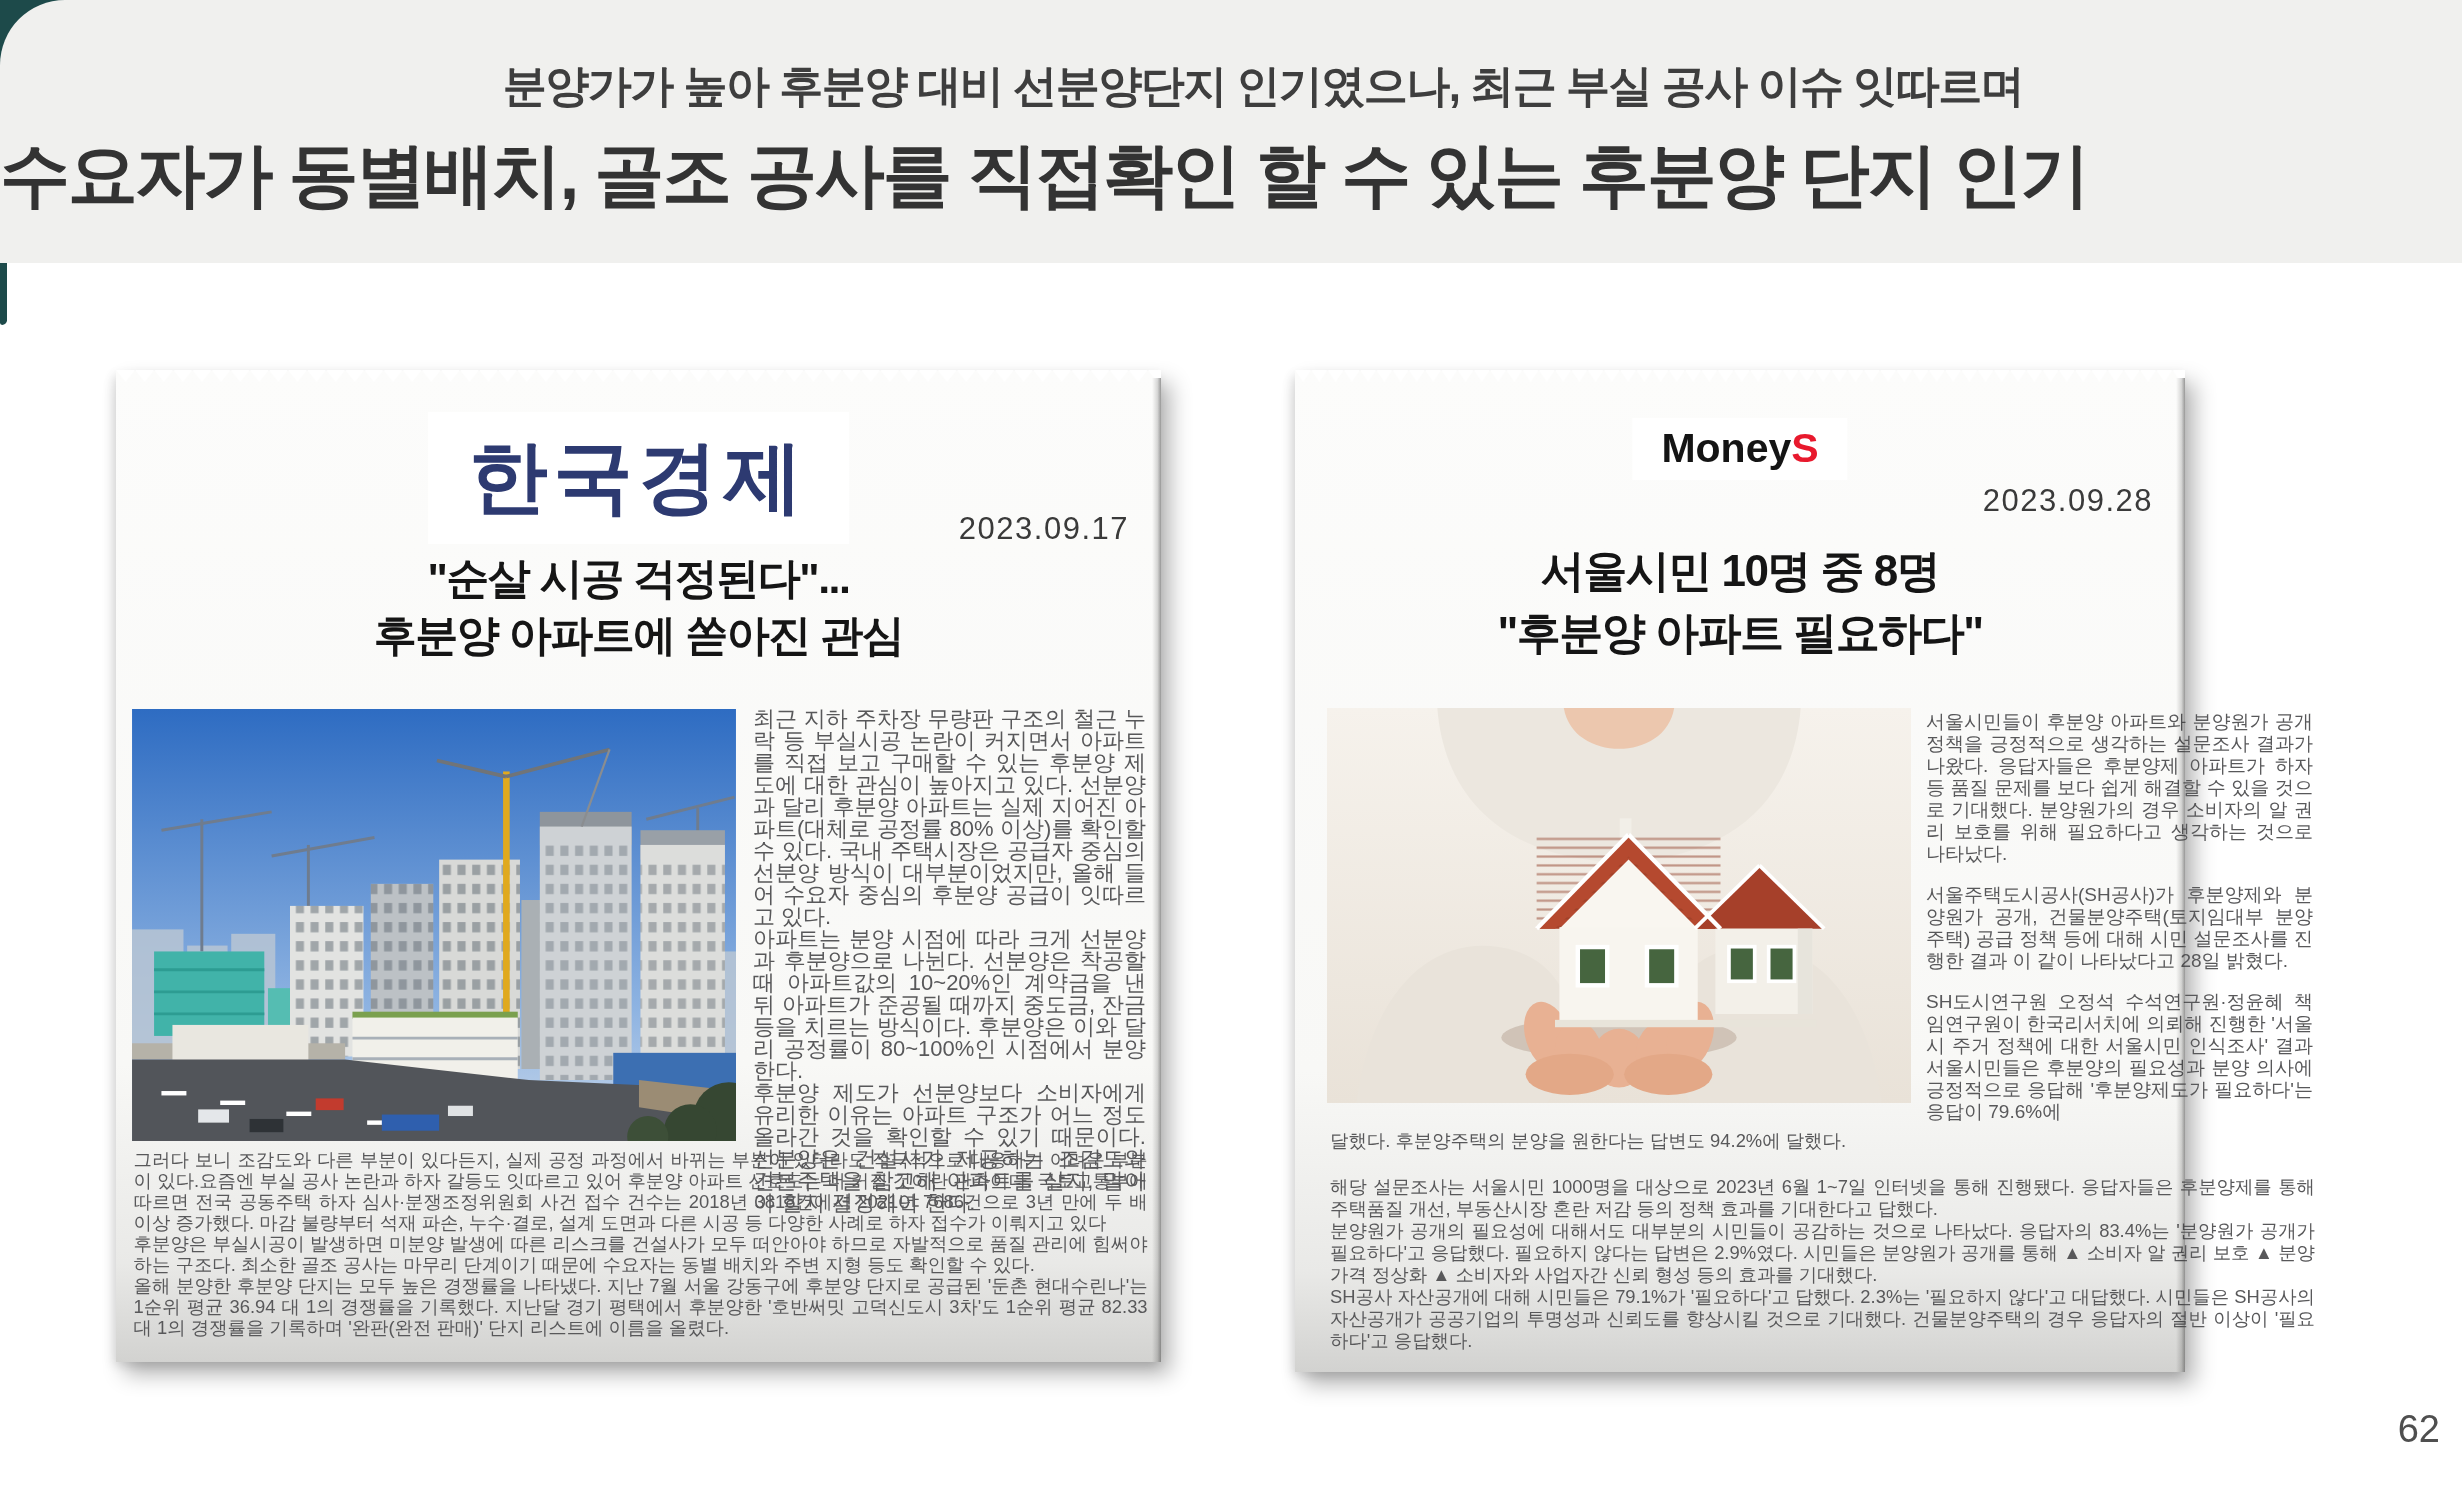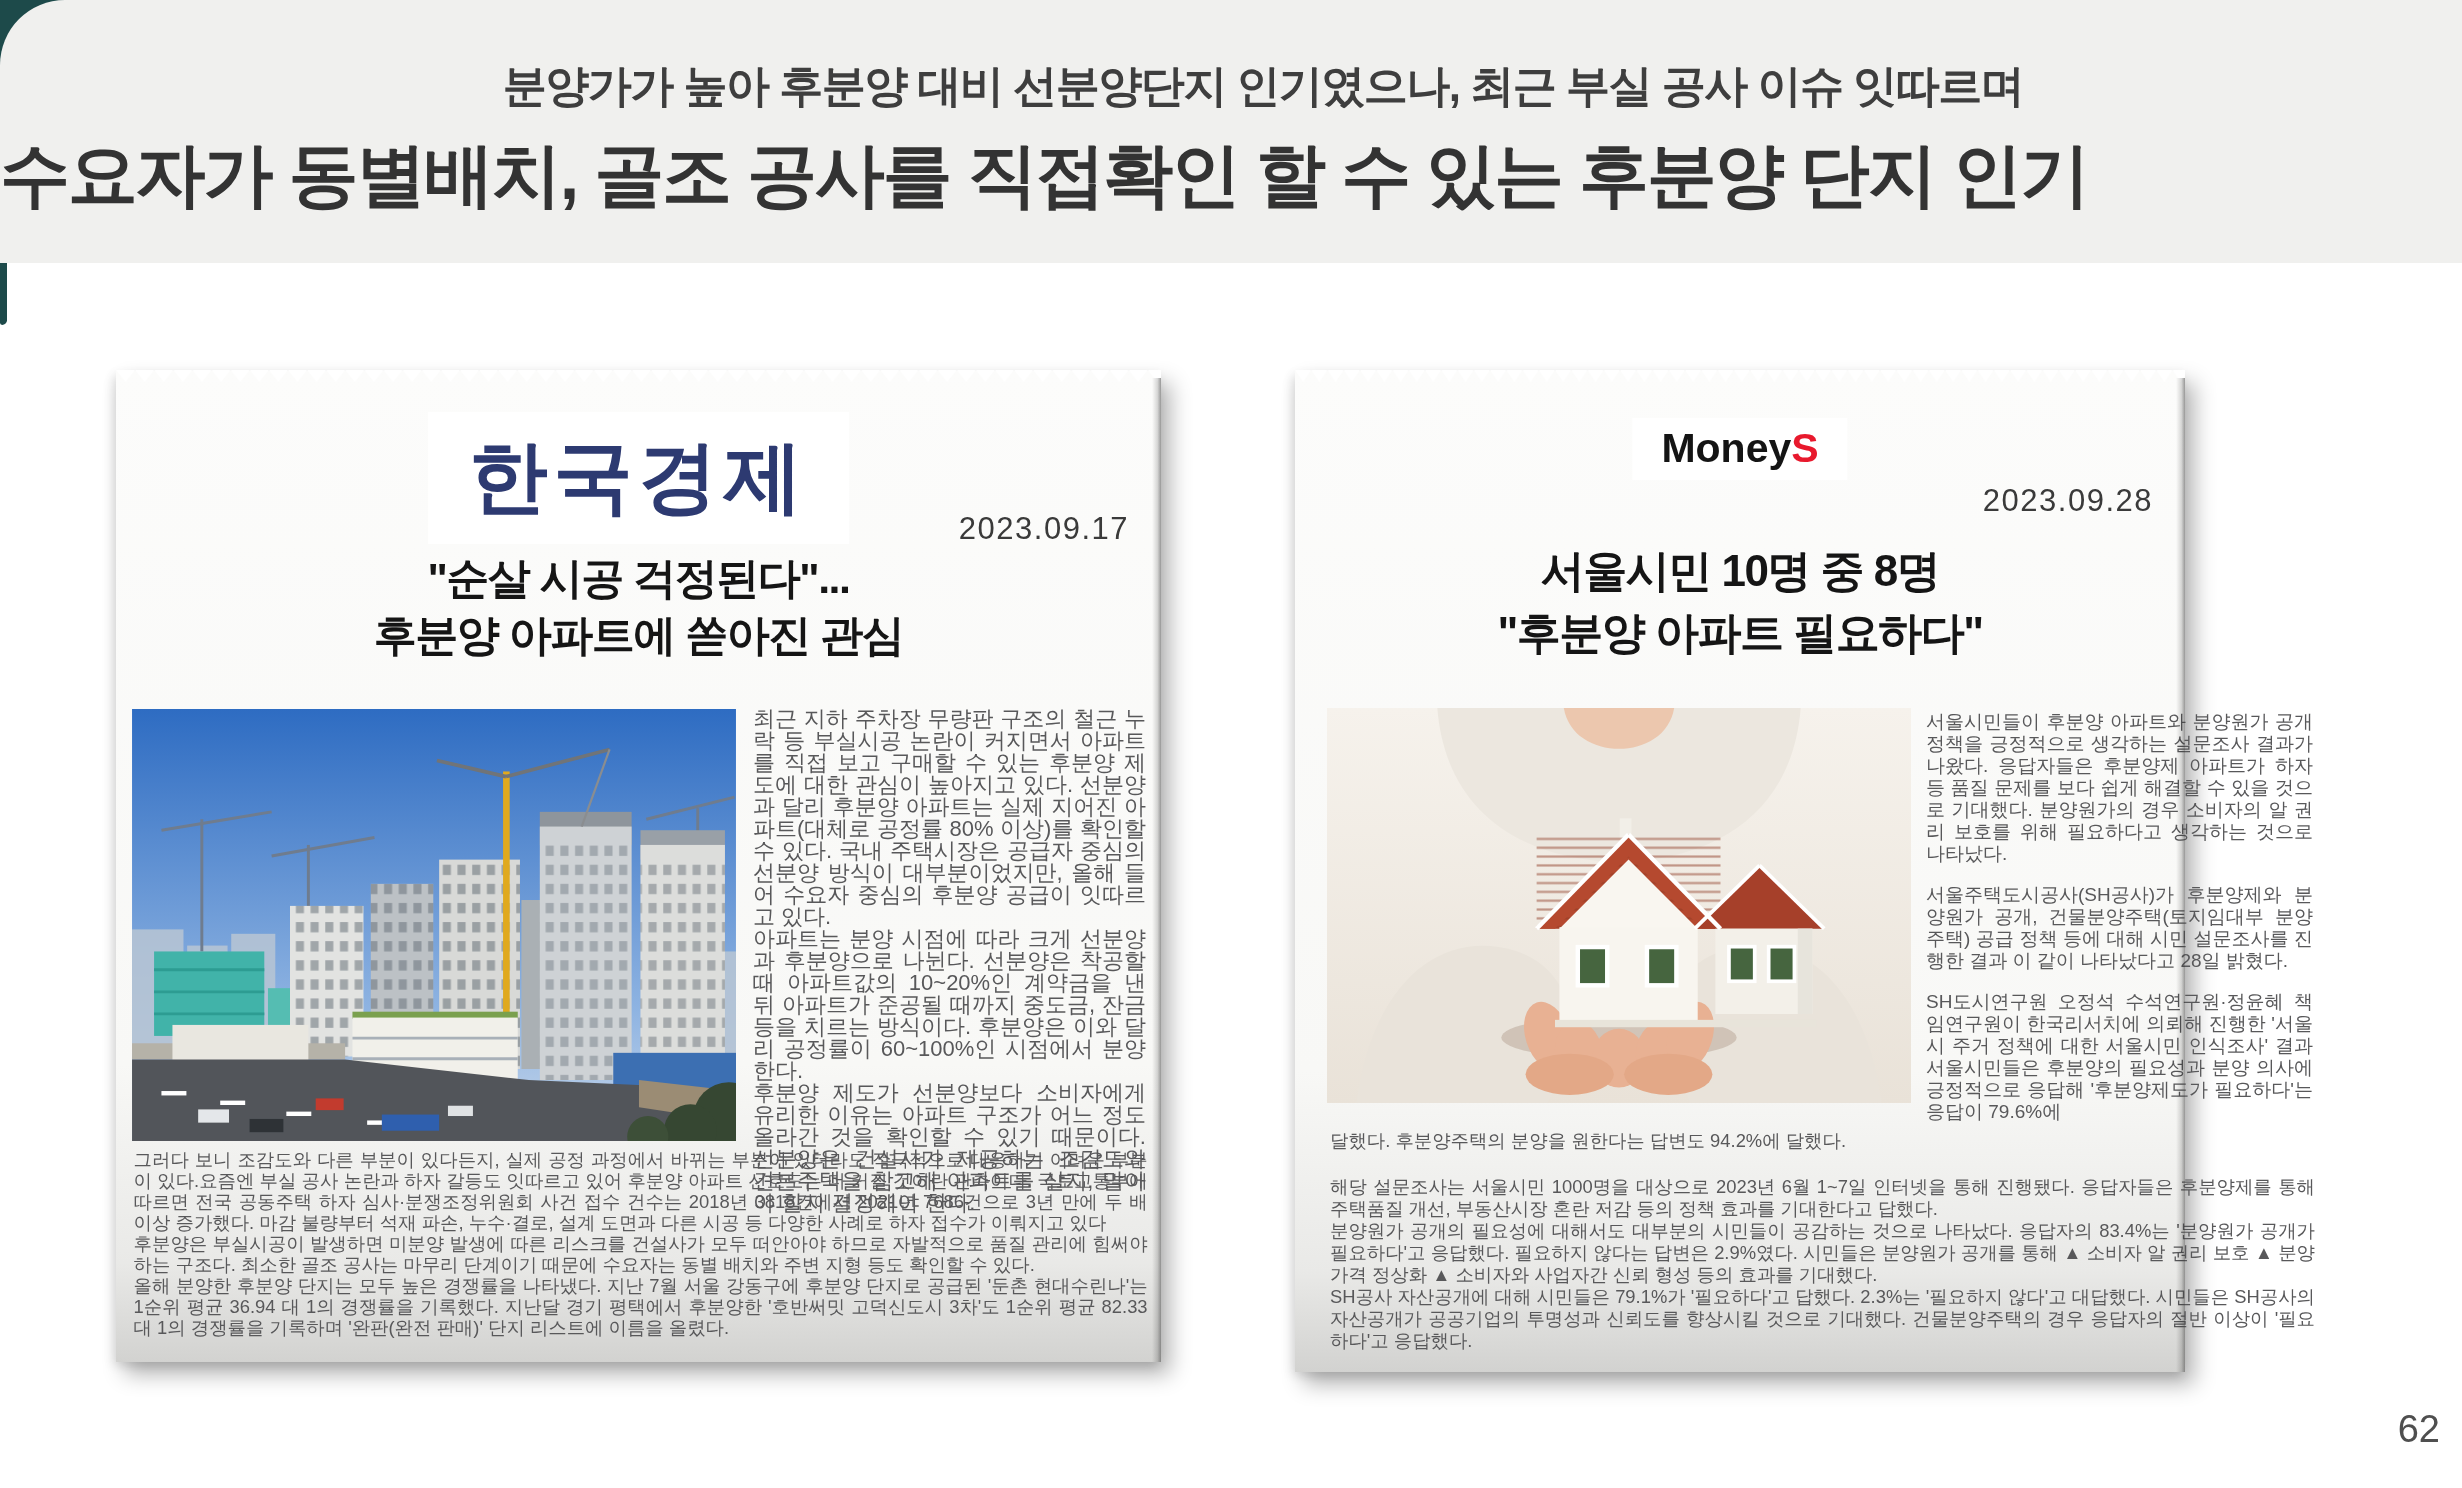--- a/index.html
+++ b/index.html
@@ -191,21 +191,21 @@
         <rect x="430" y="540" width="34" height="14" fill="#dfe2e4"></rect>
         <polygon points="690,505 822,520 822,562 690,542" fill="#9b8c74"></polygon>
         <circle cx="812" cy="556" r="48" fill="#364732"></circle>
           <circle cx="760" cy="574" r="36" fill="#364732"></circle>
           <circle cx="702" cy="582" r="28" fill="#3d4f38"></circle>
       </g>
     </svg>
 
     <div class="col-text">
       <p>최근 지하 주차장 무량판 구조의 철근 누락 등 부실시공 논란이 커지면서 아파트를 직접 보고 구매할 수 있는 후분양 제도에 대한 관심이 높아지고 있다. 선분양과 달리 후분양 아파트는 실제 지어진 아파트(대체로 공정률 80% 이상)를 확인할 수 있다. 국내 주택시장은 공급자 중심의 선분양 방식이 대부분이었지만, 올해 들어 수요자 중심의 후분양 공급이 잇따르고 있다.</p>
-      <p>아파트는 분양 시점에 따라 크게 선분양과 후분양으로 나뉜다. 선분양은 착공할 때 아파트값의 10~20%인 계약금을 낸 뒤 아파트가 준공될 때까지 중도금, 잔금 등을 치르는 방식이다. 후분양은 이와 달리 공정률이 60~100%인 시점에서 분양한다.</p>
+      <p>아파트는 분양 시점에 따라 크게 선분양과 후분양으로 나뉜다. 선분양은 착공할 때 아파트값의 10~20%인 계약금을 낸 뒤 아파트가 준공될 때까지 중도금, 잔금 등을 치르는 방식이다. 후분양은 이와 달리 공정률이 80~100%인 시점에서 분양한다.</p>
       <p>후분양 제도가 선분양보다 소비자에게 유리한 이유는 아파트 구조가 어느 정도 올라간 것을 확인할 수 있기 때문이다. 선분양은 건설사가 제공하는 조감도와 견본주택을 참고해 아파트를 살지, 말아야 할지 결정해야 한다.</p>
     </div>
 
     <div class="bottom-text">
       <p>그러다 보니 조감도와 다른 부분이 있다든지, 실제 공정 과정에서 바뀌는 부분이 있더라도 적극적으로 대응하기 어려운 부분이 있다.요즘엔 부실 공사 논란과 하자 갈등도 잇따르고 있어 후분양 아파트 선호도는 더 커질 것이란 관측이다. 국토교통부에 따르면 전국 공동주택 하자 심사·분쟁조정위원회 사건 접수 건수는 2018년 3818건에서 2021년 7686건으로 3년 만에 두 배 이상 증가했다. 마감 불량부터 석재 파손, 누수·결로, 설계 도면과 다른 시공 등 다양한 사례로 하자 접수가 이뤄지고 있다</p>
       <p>후분양은 부실시공이 발생하면 미분양 발생에 따른 리스크를 건설사가 모두 떠안아야 하므로 자발적으로 품질 관리에 힘써야 하는 구조다. 최소한 골조 공사는 마무리 단계이기 때문에 수요자는 동별 배치와 주변 지형 등도 확인할 수 있다.</p>
       <p>올해 분양한 후분양 단지는 모두 높은 경쟁률을 나타냈다. 지난 7월 서울 강동구에 후분양 단지로 공급된 '둔촌 현대수린나'는 1순위 평균 36.94 대 1의 경쟁률을 기록했다. 지난달 경기 평택에서 후분양한 '호반써밋 고덕신도시 3차'도 1순위 평균 82.33 대 1의 경쟁률을 기록하며 '완판(완전 판매)' 단지 리스트에 이름을 올렸다.</p>
     </div>
   </section>
 

